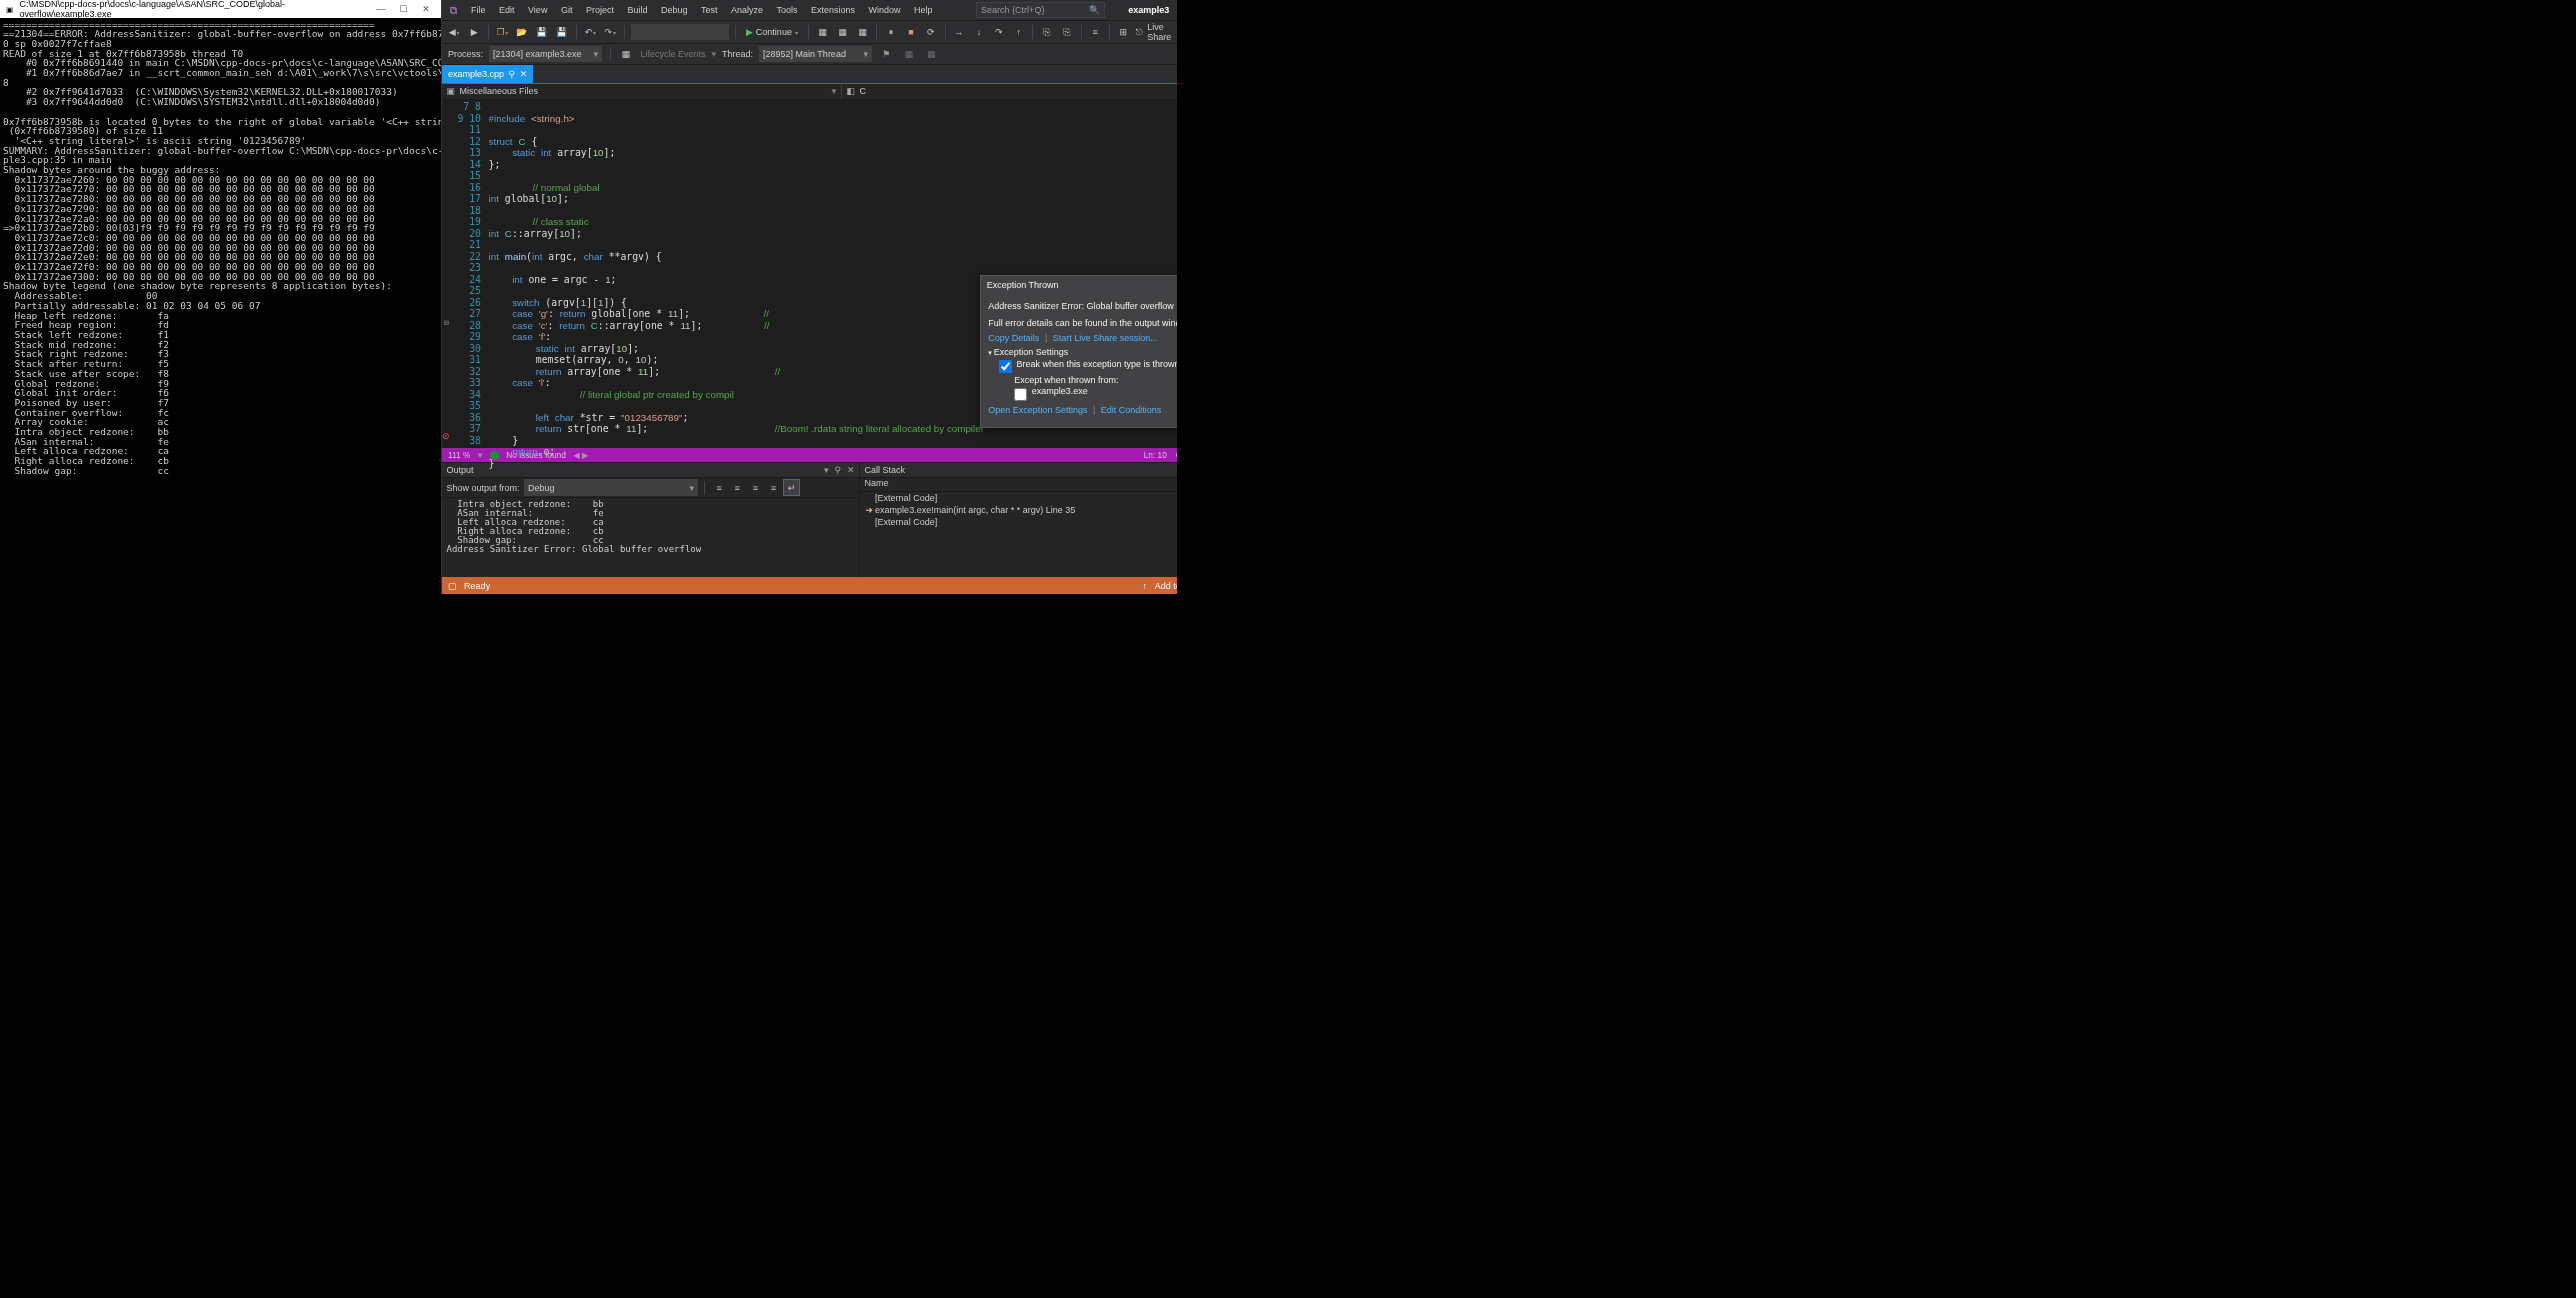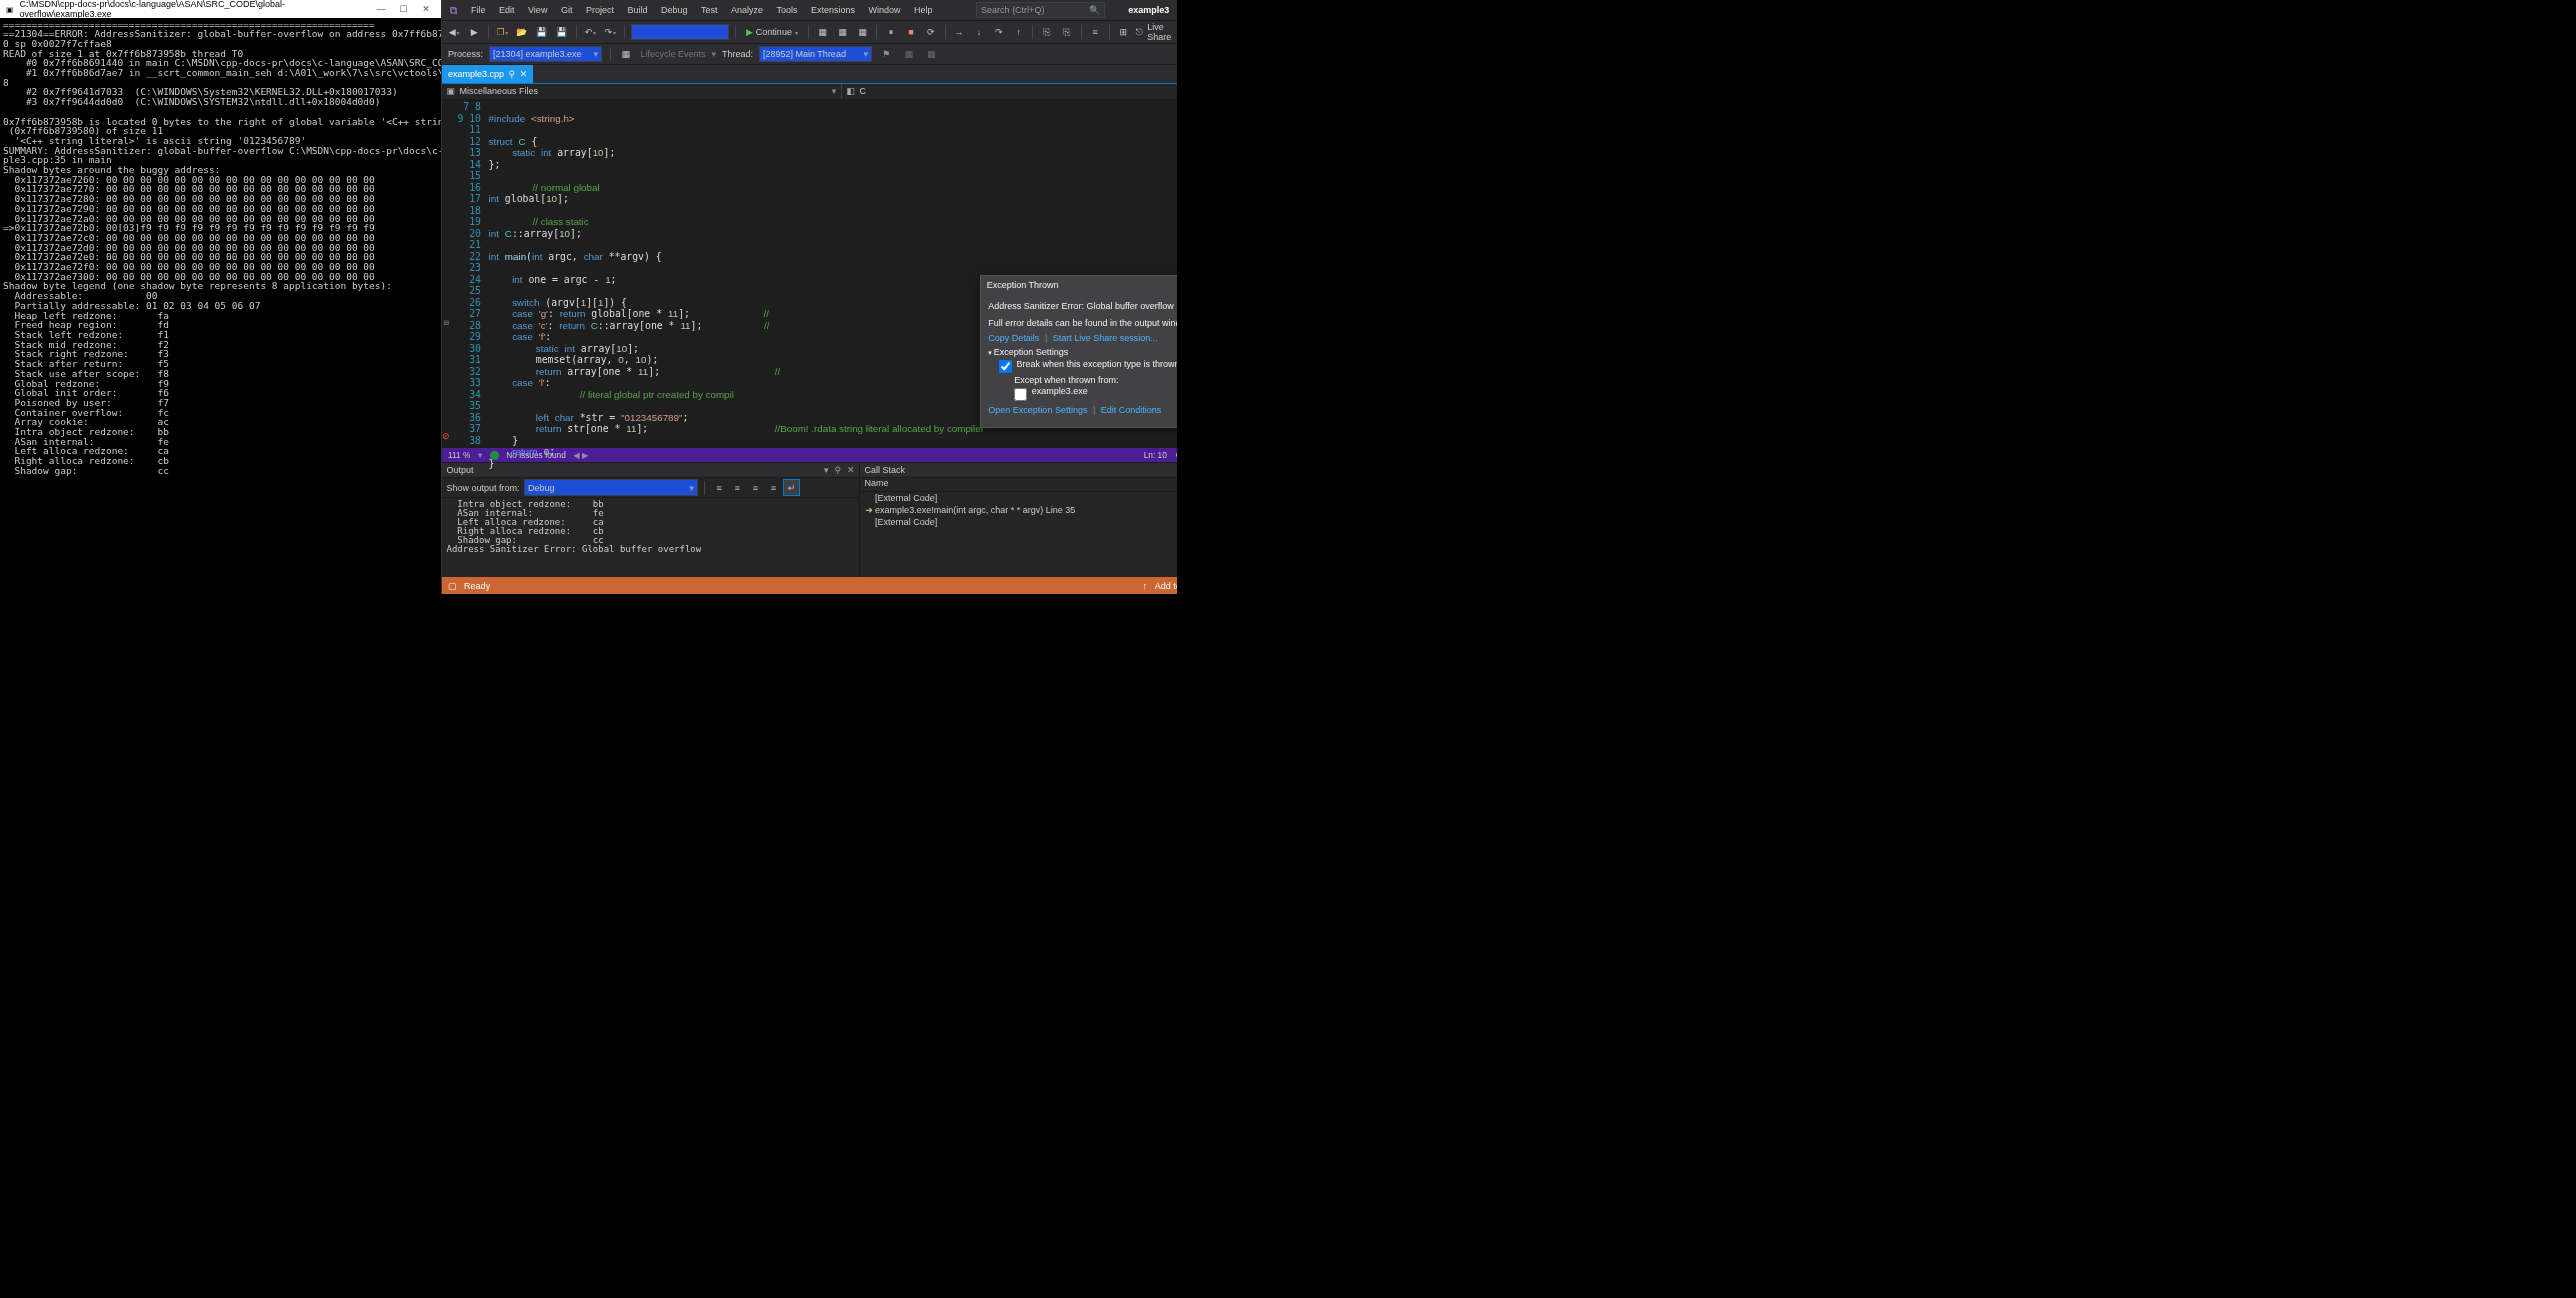--- a/index.html
+++ b/index.html
@@ -26,21 +26,21 @@
 .vs-top .search{ margin-left:auto; width:129px; height:16.6px; background:#333337; border:0.8px solid #3f3f46; display:flex; align-items:center; padding:0 3.8px; color:#999;}
 .vs-top .search .s-icon{ margin-left:auto; opacity:.6;}
 .vs-top .solname{ padding:0 23px; color:#fff; font-weight:600;}
 .vs-top .winbtns{ display:flex;}
 .vs-top .winbtns span{ width:27px; text-align:center; color:#ccc; font-size:9.8px;}
 
 .vs-toolbar { height:23px; background:#2d2d30; display:flex; align-items:center; padding:0 4.5px; gap:4.5px; border-bottom:0.8px solid #1b1b1c;}
 .tbbtn{ width:16.6px; height:16.6px; display:flex; align-items:center; justify-content:center; color:#c5c5c5;}
 .tbbtn.drop::after{content:"▾"; font-size:6px; margin-left:0.8px; opacity:.6;}
 .sep{ width:0.8px; height:13.6px; background:#46464a; margin:0 1.5px;}
-.combo{ height:16.6px; min-width:98px; background:#1d4ed8; border:0.8px solid #3f3f46; padding:0 3px; display:flex; align-items:center;}
+.combo{ height:16.6px; min-width:98px; background:#404040; border:0.8px solid #3f3f46; padding:0 3px; display:flex; align-items:center;}
 .continue{ display:flex; align-items:center; height:16.6px; padding:0 4.5px;}
 .continue .play{ color:#4ec04e; margin-right:3px;}
 .liveshare{ margin-left:auto; display:flex; align-items:center; gap:4.5px;}
 .liveshare .intp{ background:#3f3f46; padding:2.3px 6px; border-radius:1.5px; color:#ccc;}
 
 .vs-procbar{ height:21px; background:#2d2d30; display:flex; align-items:center; padding:0 6px; gap:6px; border-bottom:0.8px solid #1b1b1c;}
 .vs-procbar .combo{ min-width:113px;}
 .vs-procbar .lbl{ color:#ccc;}
 .vs-procbar .le{ color:#777;}
 
@@ -82,21 +82,21 @@
 .exc-pop a{ color:#4db3ff; text-decoration:none;}
 .exc-pop .link-row{ margin:4.5px 0;}
 .exc-pop .link-row .bar{ color:#888; margin:0 3px;}
 .exc-pop .es-hdr{ margin-top:3px;}
 .exc-pop .es-hdr::before{content:"▾ "; font-size:6.8px;}
 .exc-pop .chk{ margin-left:10.6px; display:flex; align-items:flex-start; gap:4.5px; margin-top:1.5px;}
 .exc-pop .chk input{ margin-top:1.5px;}
 .exc-pop .sub{ margin-left:26px; margin-top:1.5px;}
 .exc-pop .sub .chk{ margin-left:0;}
 
-.editor-status{ height:15px; background:#4c1d95; border-top:0.8px solid #1b1b1c; display:flex; align-items:center; padding:0 6px; gap:7.6px; font-size:8.3px;}
+.editor-status{ height:15px; background:#a21caf; border-top:0.8px solid #1b1b1c; display:flex; align-items:center; padding:0 6px; gap:7.6px; font-size:8.3px;}
 .editor-status .zoom{ }
 .editor-status .ok{ width:9px; height:9px; border-radius:50%; background:#1f8f3a; display:inline-block;}
 .editor-status .right{ margin-left:auto; display:flex; gap:9px;}
 
 .bottom-panels{ height:115px; display:flex; border-top:0.8px solid #1b1b1c;}
 .panel{ display:flex; flex-direction:column; background:#252526; border-right:0.8px solid #1b1b1c;}
 .panel .p-title{ height:15px; display:flex; align-items:center; padding:0 4.5px; background:#2d2d30; border-bottom:0.8px solid #1b1b1c;}
 .panel .p-title .t{}
 .panel .p-title .pbtn{ margin-left:3px; opacity:.7;}
 .panel .p-title .right{ margin-left:auto; display:flex; gap:3px;}

